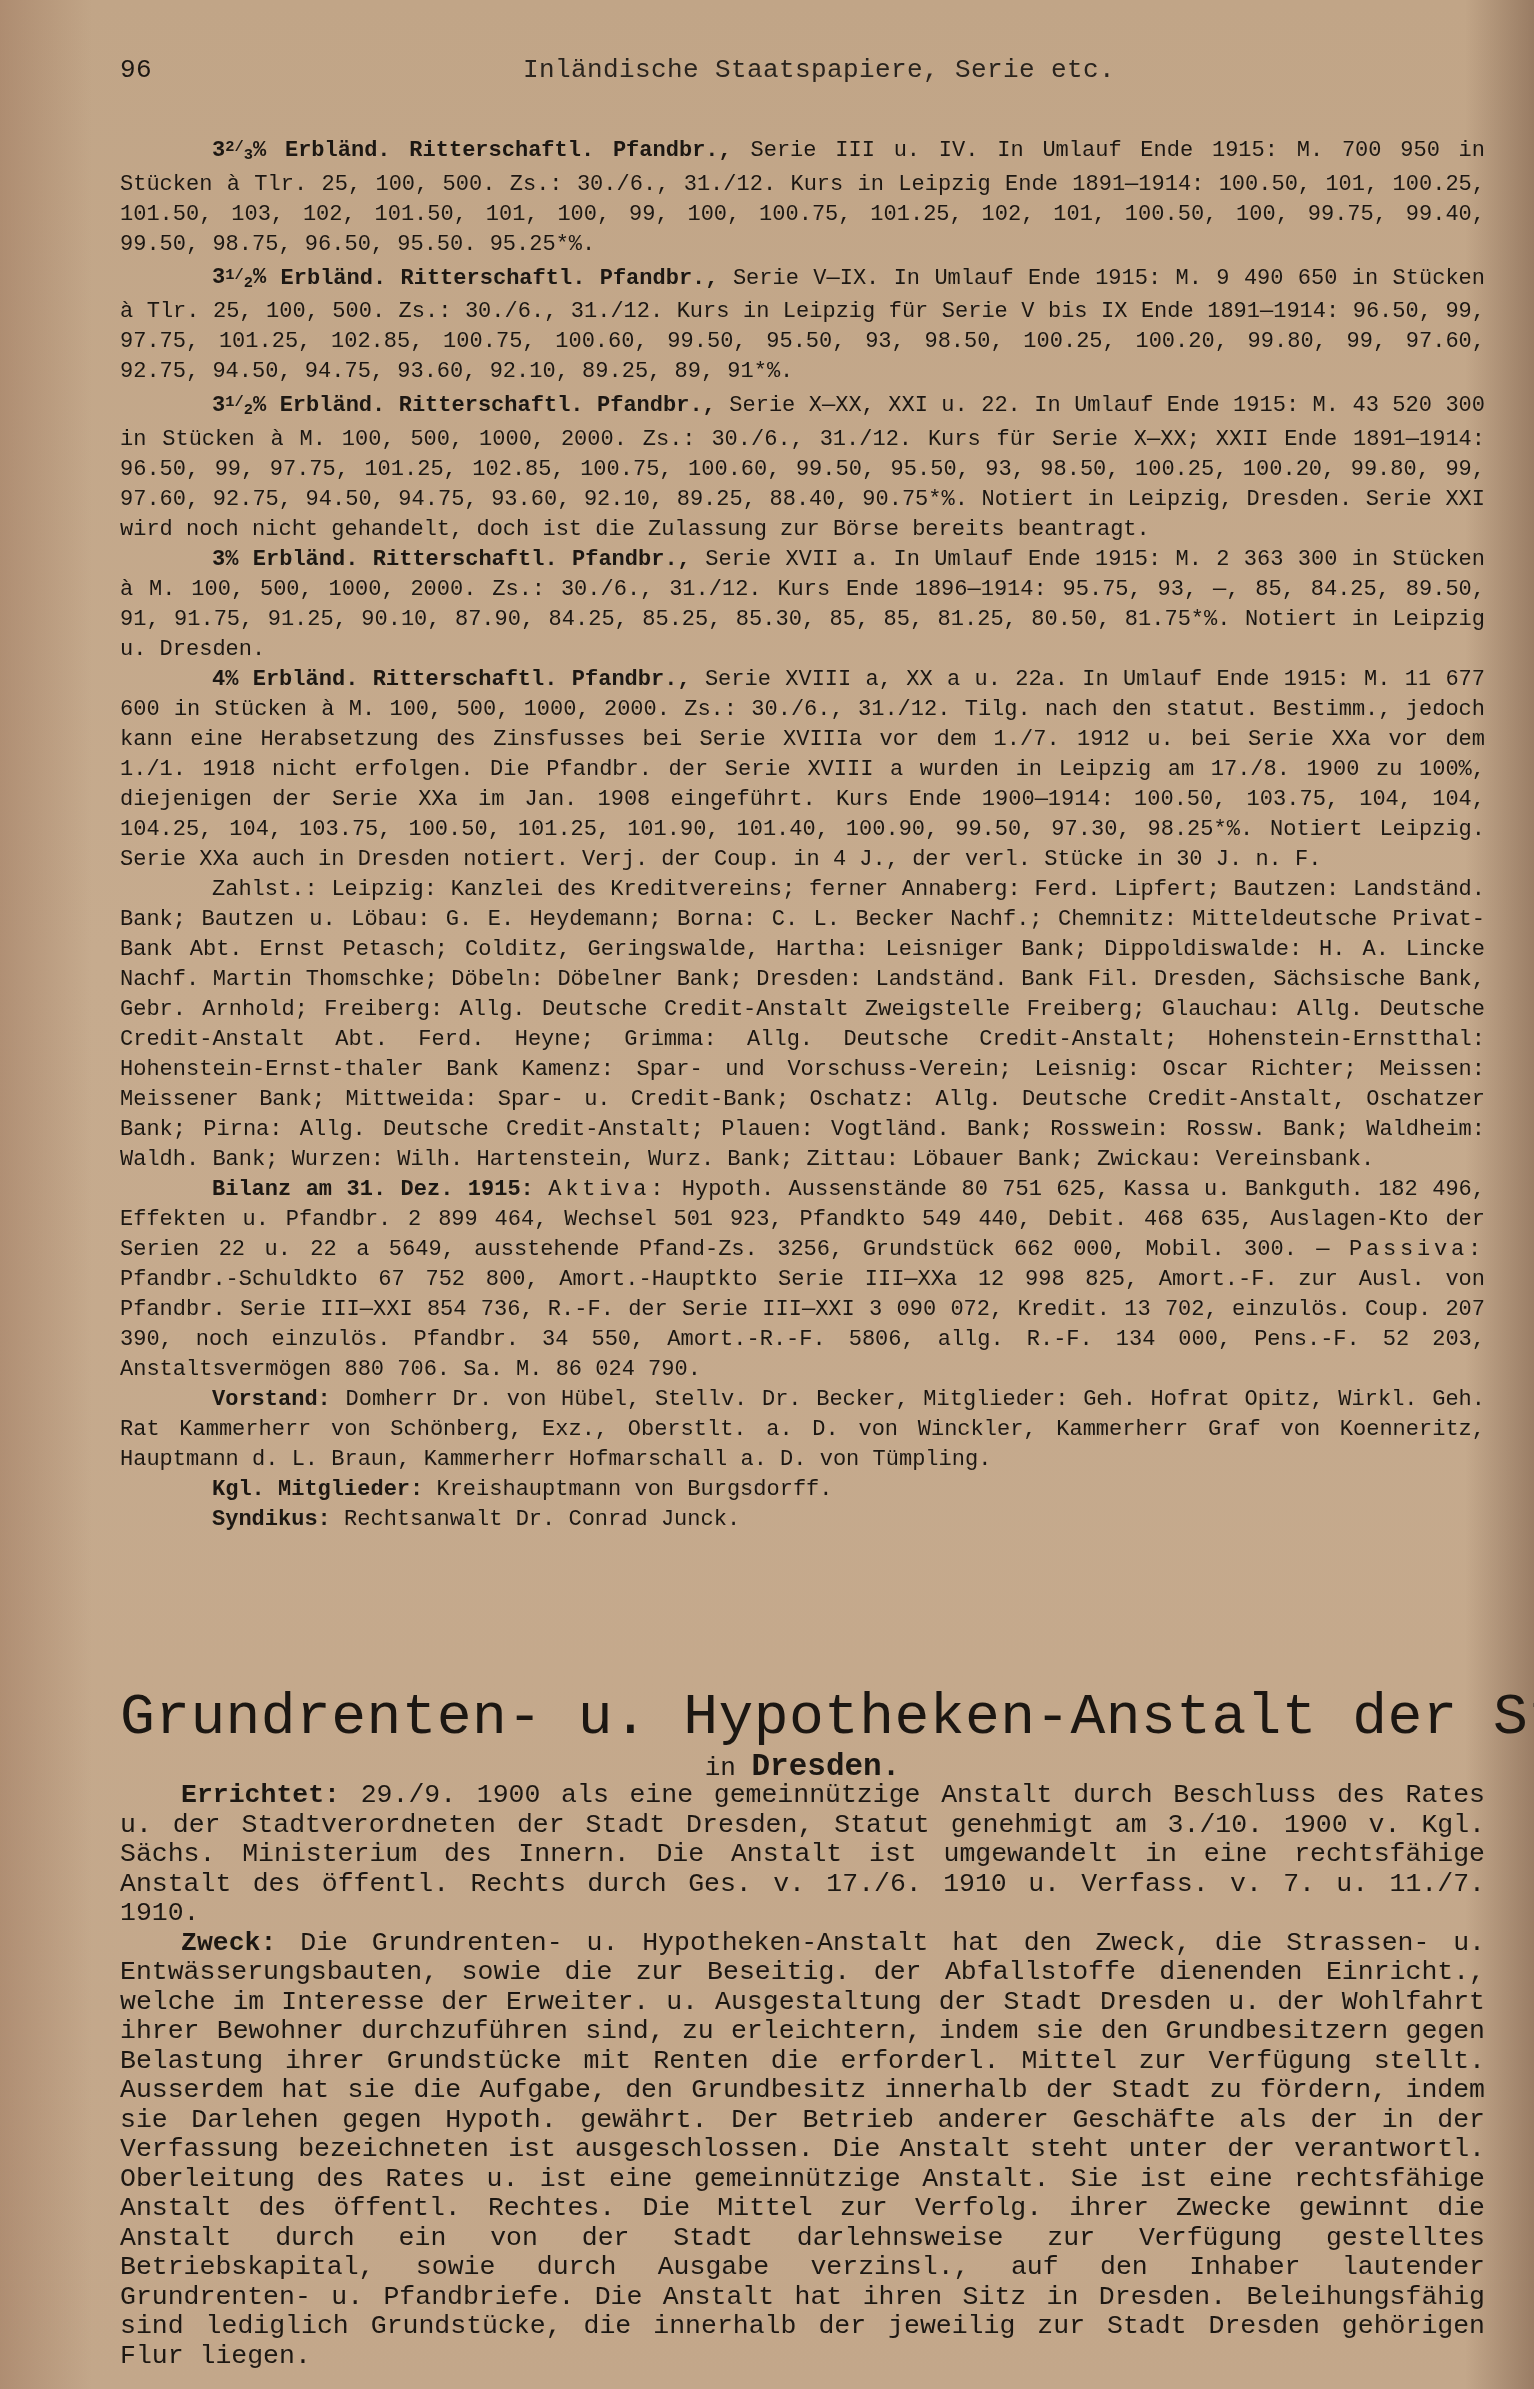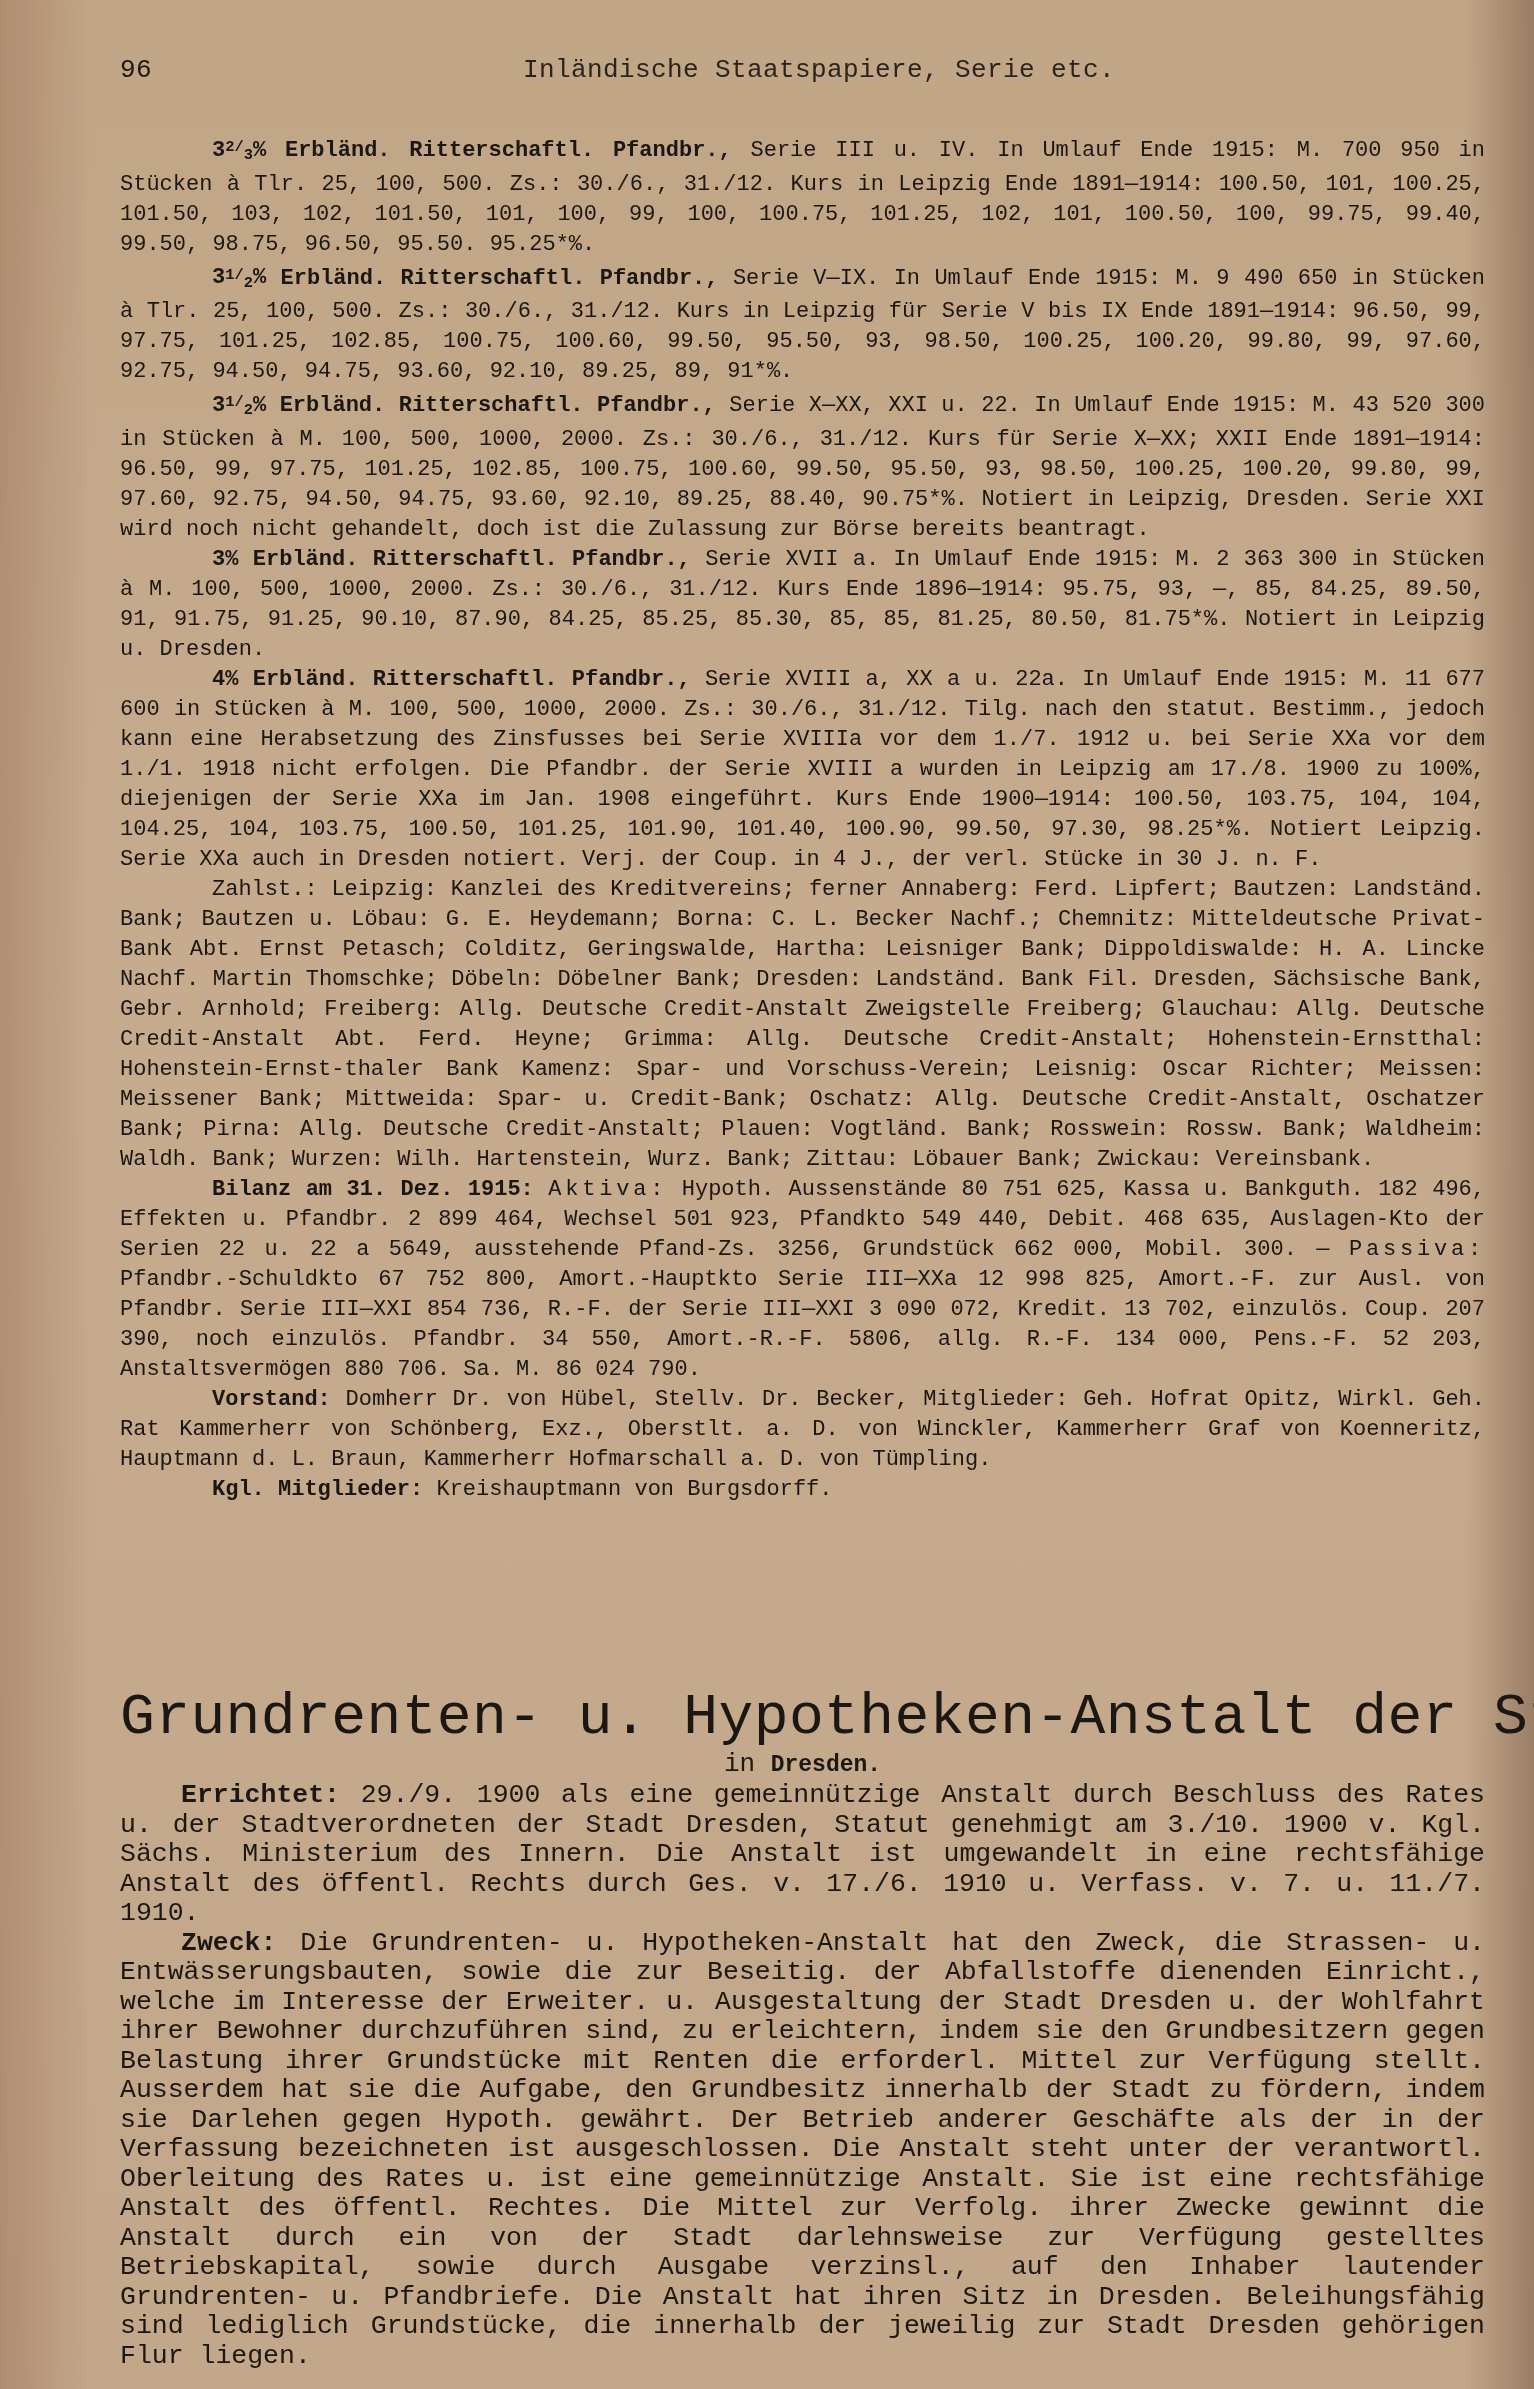--- a/index.html
+++ b/index.html
@@ -76,21 +76,21 @@
       white-space: nowrap;
     }
     .section-sub {
       position: absolute;
       top: 1749px;
       left: 120px;
       width: 1365px;
       text-align: center;
       font-size: 26px;
     }
-    .section-sub .b { font-size: 23px; }
+    .section-sub .b { font-size: 31px; }
     .body2 {
       position: absolute;
       top: 1781px;
       left: 120px;
       width: 1365px;
       font-size: 26.5px;
       line-height: 29.5px;
       text-align: justify;
     }
     .body2 p { margin: 0; text-indent: 61px; }
@@ -142,20 +142,23 @@
     </p>
 
     <p>
       <span class="b">Vorstand:</span><span> Domherr Dr. von Hübel, Stellv. Dr. Becker, Mitglieder: Geh. Hofrat Opitz, Wirkl. Geh. Rat Kammerherr von Schönberg, Exz., Oberstlt. a. D. von Winckler, Kammerherr Graf von Koenneritz, Hauptmann d. L. Braun, Kammerherr Hofmarschall a. D. von Tümpling.</span>
     </p>
 
     <p>
       <span class="b">Kgl. Mitglieder:</span><span> Kreishauptmann von Burgsdorff.</span>
     </p>
 
+    <p>
+      <span class="b">Syndikus:</span><span> Rechtsanwalt Dr. Conrad Junck.</span>
+    </p>
   </div>
 
   <div class="section-title">Grundrenten- u. Hypotheken-Anstalt der Stadt Dresden</div>
   <div class="section-sub">
     <span>in</span>
     <span class="b">Dresden.</span>
   </div>
 
   <div class="body2">
     <p>

